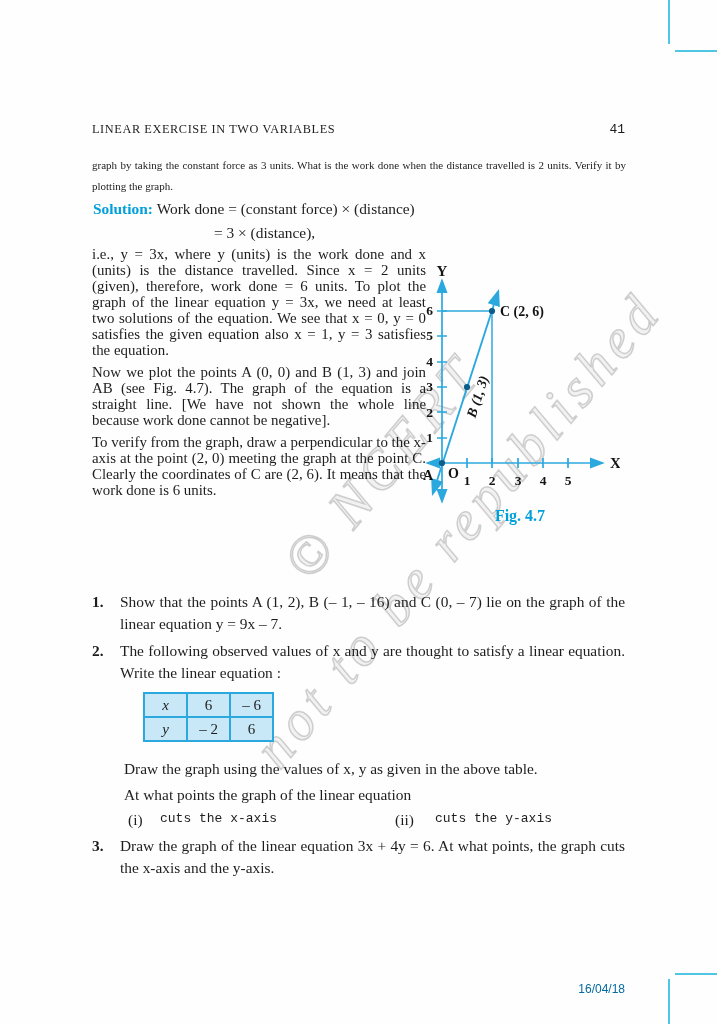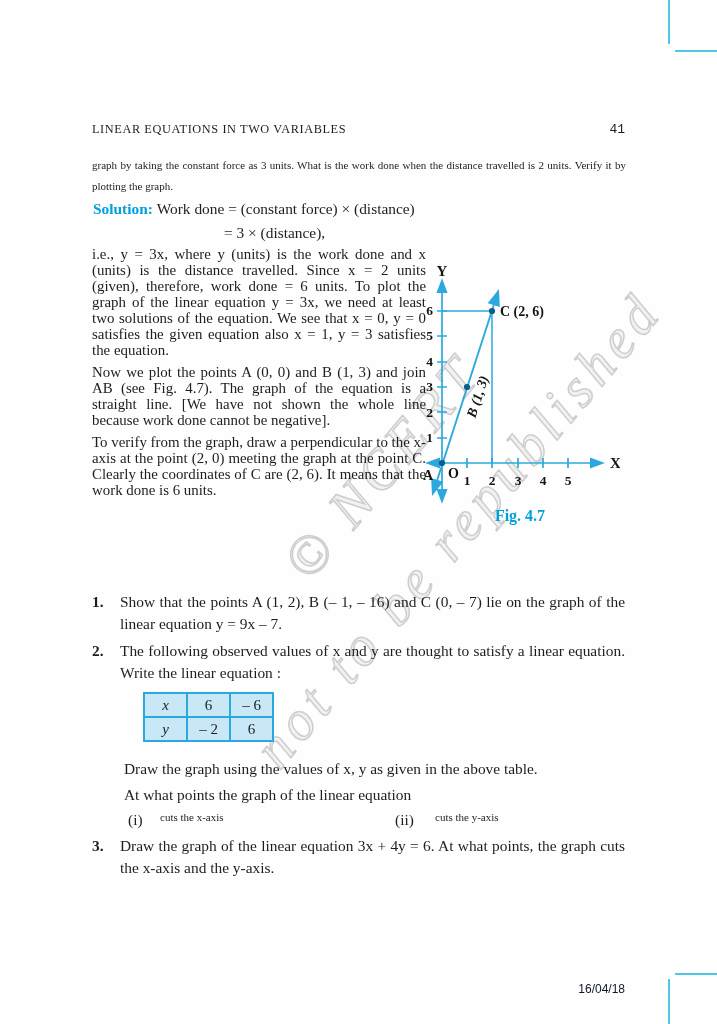--- a/index.html
+++ b/index.html
@@ -10,21 +10,21 @@
   }
   
   .running-head{position:absolute;top:122px;left:92px;width:533px;display:flex;justify-content:space-between;align-items:baseline;}
   .running-head .rh-title{font-size:12.3px;letter-spacing:0.6px;}
   .running-head .rh-page{font-size:13px;font-family:Liberation Mono, monospace;}
   
   .intro{position:absolute;top:155px;left:92px;width:534px;margin:0;font-size:11px;line-height:21px;text-align:justify;}
   
   .solution-line{position:absolute;top:199px;left:92px;width:534px;margin:1px;font-size:15.4px;}
   .accent{color:#00A0DB;font-weight:bold;}
-  .eq-line{position:absolute;top:224px;left:224px;font-size:15.4px;}
+  .eq-line{position:absolute;top:224px;left:214px;font-size:15.4px;}
   
   .left-col{position:absolute;top:246px;left:92px;width:334px;font-size:14.9px;line-height:16px;text-align:justify;}
   .left-col p{margin:0 0 6px 0;}
   
   .figure{position:absolute;left:420px;top:264px;width:200px;height:245px;}
   .fig-caption{position:absolute;left:420px;top:507px;width:200px;text-align:center;font-weight:bold;font-size:16px;color:#00A0DB;}
   
   .ex-heading{position:absolute;top:557px;left:92px;width:533px;text-align:center;font-weight:bold;font-size:16.5px;color:#00A0DB;letter-spacing:0.2px;}
   .item{position:absolute;left:92px;width:533px;display:flex;font-size:15.4px;line-height:21.5px;}
   .item .num{flex:0 0 28px;font-weight:bold;}
@@ -33,23 +33,23 @@
   
   .xy-table{position:absolute;left:143px;top:692px;border-collapse:collapse;}
   .xy-table td{
     width:41px;height:22px;border:2px solid #2BA9DF;background:#C9E8F7;
     text-align:center;font-size:15px;padding:0;
   }
   .xy-table td.var{font-style:italic;}
   .after-line{position:absolute;left:92px;font-size:15.4px;margin-left:32px;}
   .after1{top:760px;} .after2{top:786px;}
   .sub-num{position:absolute;font-size:15.4px;}
-  .sub-txt{position:absolute;font-size:11px;}
+  .sub-txt{position:absolute;font-size:13px;font-family:Liberation Mono, monospace;}
   
-  .print-date{position:absolute;top:982px;left:540px;width:85px;text-align:right;font-family:"Liberation Sans","DejaVu Sans",sans-serif;font-size:12px;color:#0f172a;}
+  .print-date{position:absolute;top:982px;left:540px;width:85px;text-align:right;font-family:"Liberation Sans","DejaVu Sans",sans-serif;font-size:12px;color:#0369a1;}
   
   .crop{position:absolute;background:#4FC6E4;}
   .crop-tr-v{left:668px;top:0;width:2px;height:44px;}
   .crop-tr-h{left:675px;top:50px;width:42px;height:2px;}
   .crop-br-h{left:675px;top:973px;width:42px;height:2px;}
   .crop-br-v{left:668px;top:979px;width:2px;height:45px;}
   
   .watermark{
     position:absolute;left:60px;top:400px;width:720px;
     transform:rotate(-50deg);transform-origin:50% 50%;
@@ -65,21 +65,21 @@
 <body>
 
 <div class="page">
 
   <div class="watermark">
     <div>© NCERT</div>
     <div>not to be republished</div>
   </div>
 
   <div class="running-head">
-    <span class="rh-title">LINEAR EQUATIONS IN TWO VARIABLES</span>
+    <span class="rh-title">LINEAR EXERCISE IN TWO VARIABLES</span>
     <span class="rh-page">41</span>
   </div>
 
   <p class="intro">graph by taking the constant force as 3 units. What is the work done when the distance travelled is 2 units. Verify it by plotting the graph.</p>
 
   <p class="solution-line"><span class="accent">Solution:</span>&nbsp;<span>Work done = (constant force) × (distance)</span></p>
   <div class="eq-line">= 3 × (distance),</div>
 
   <div class="left-col">
     <p>i.e., y = 3x, where y (units) is the work done and x (units) is the distance travelled. Since x = 2 units (given), therefore, work done = 6 units. To plot the graph of the linear equation y = 3x, we need at least two solutions of the equation. We see that x = 0, y = 0 satisfies the given equation also x = 1, y = 3 satisfies the equation.</p>

